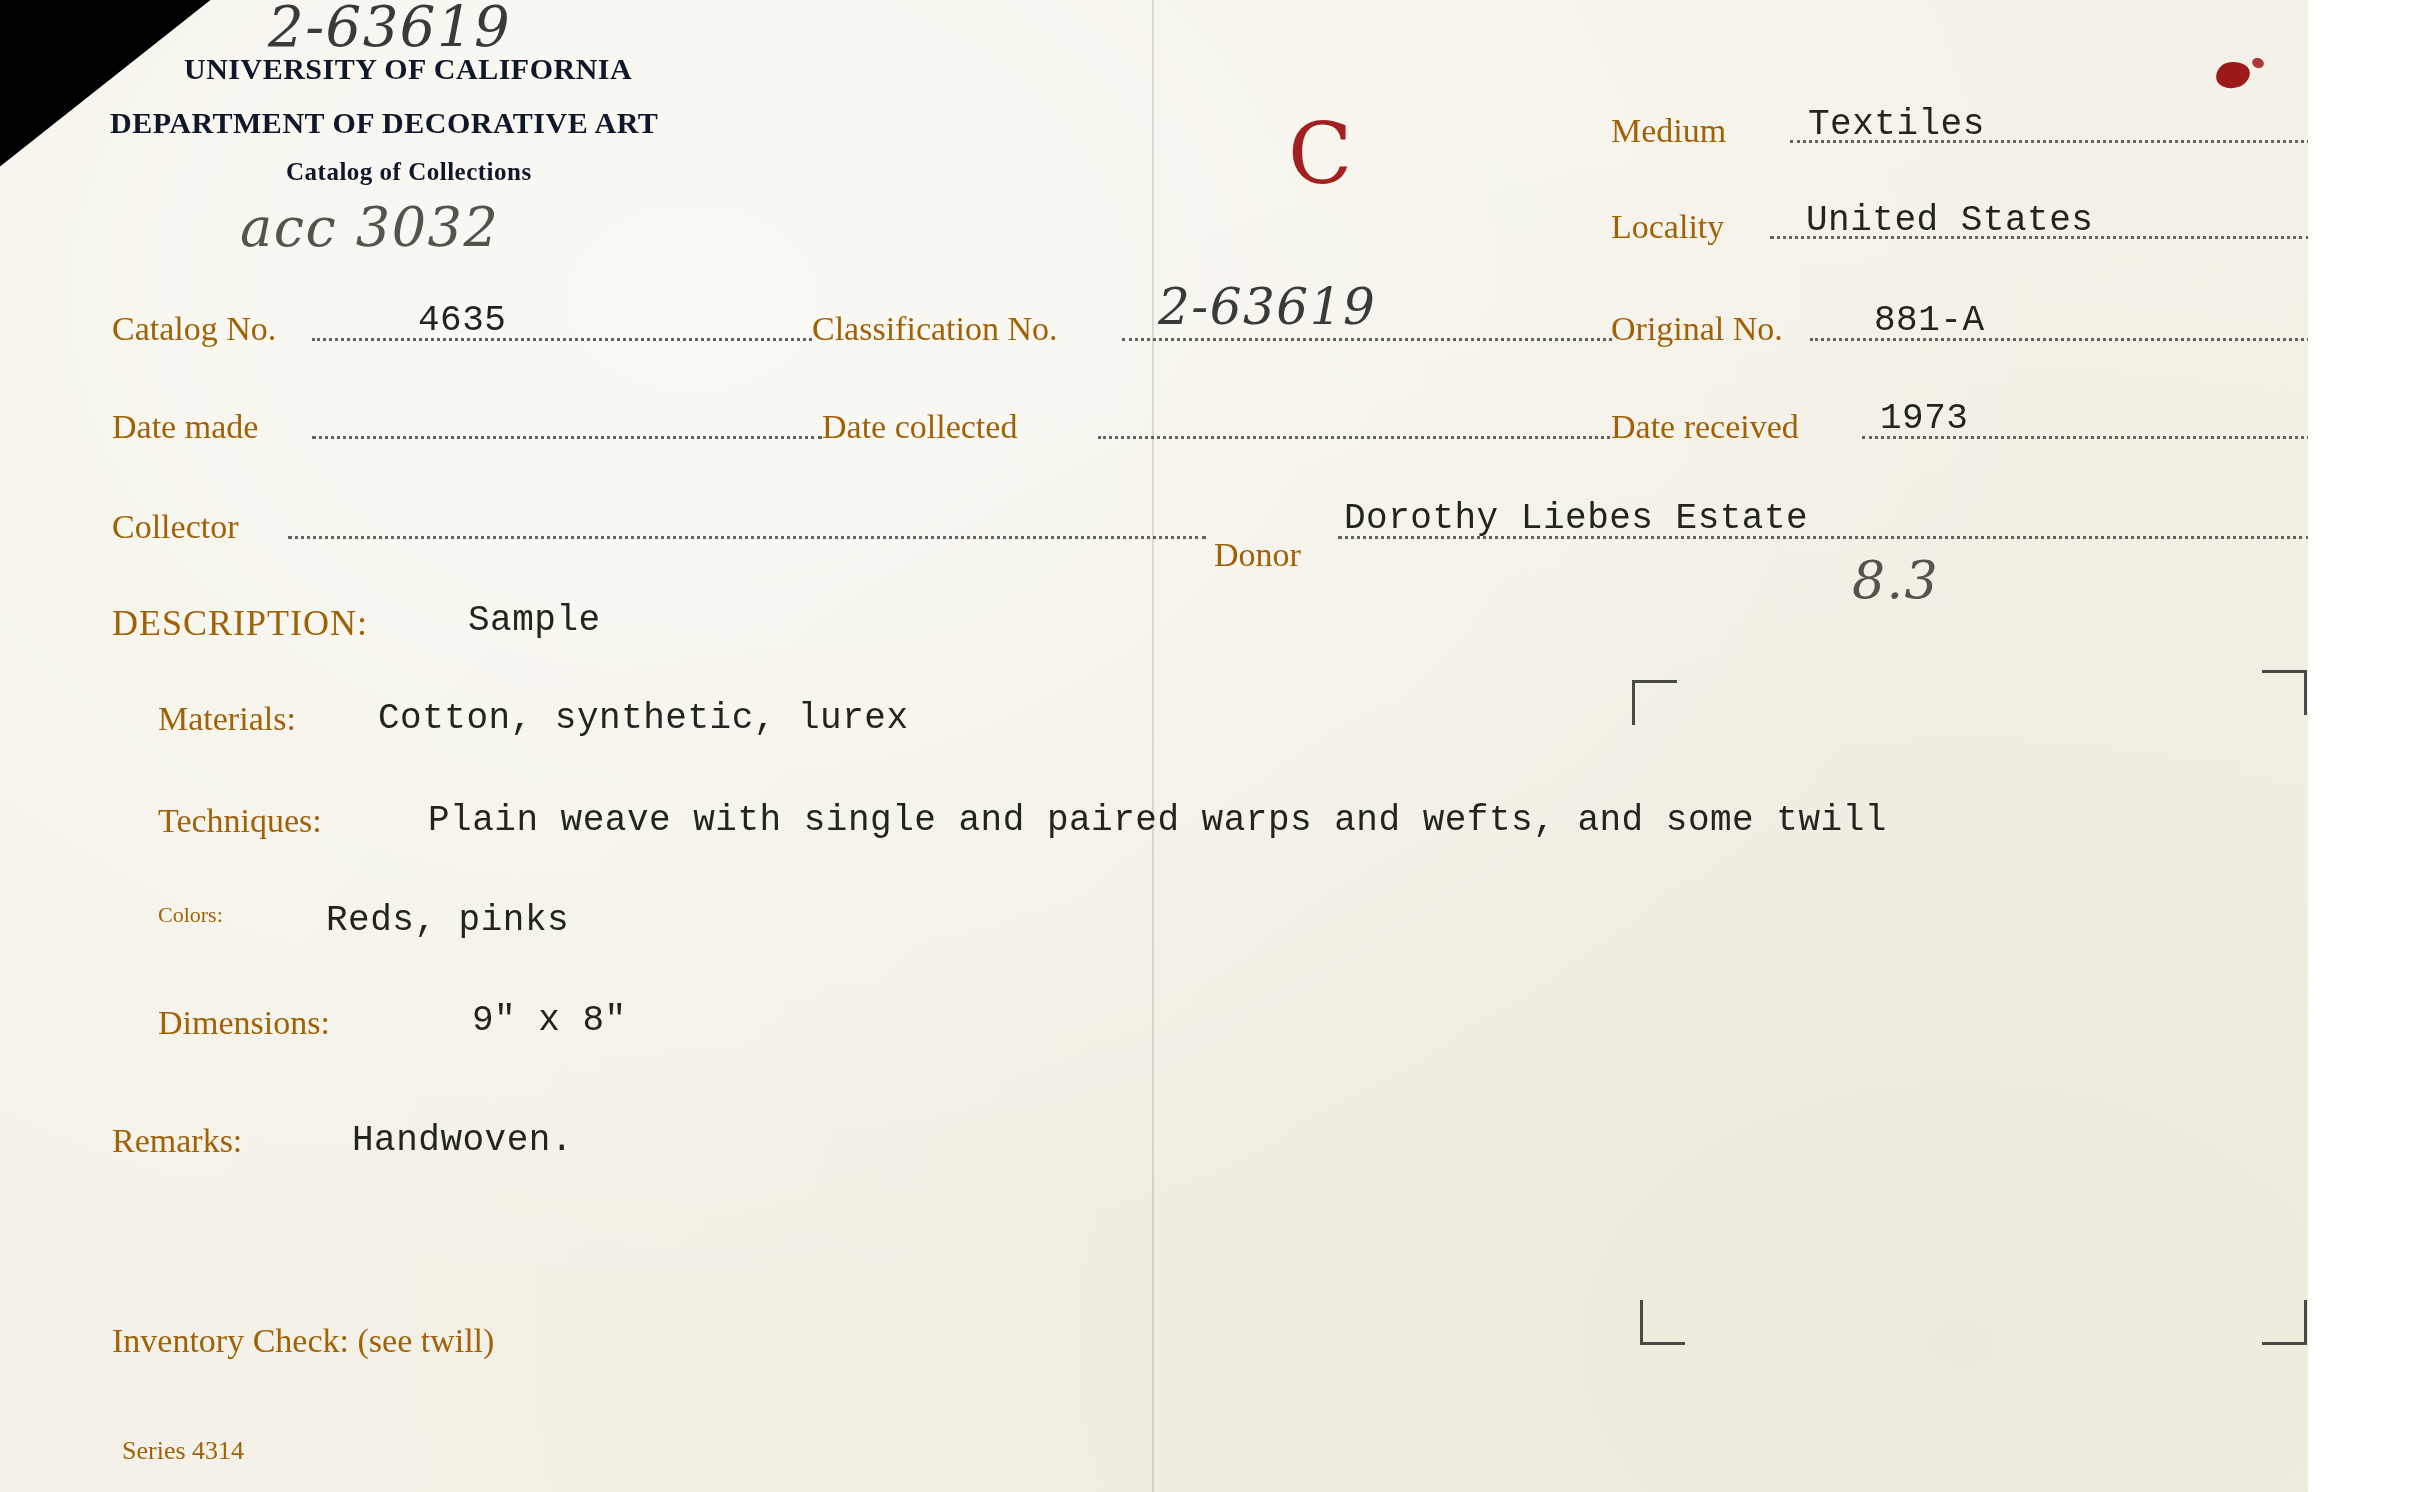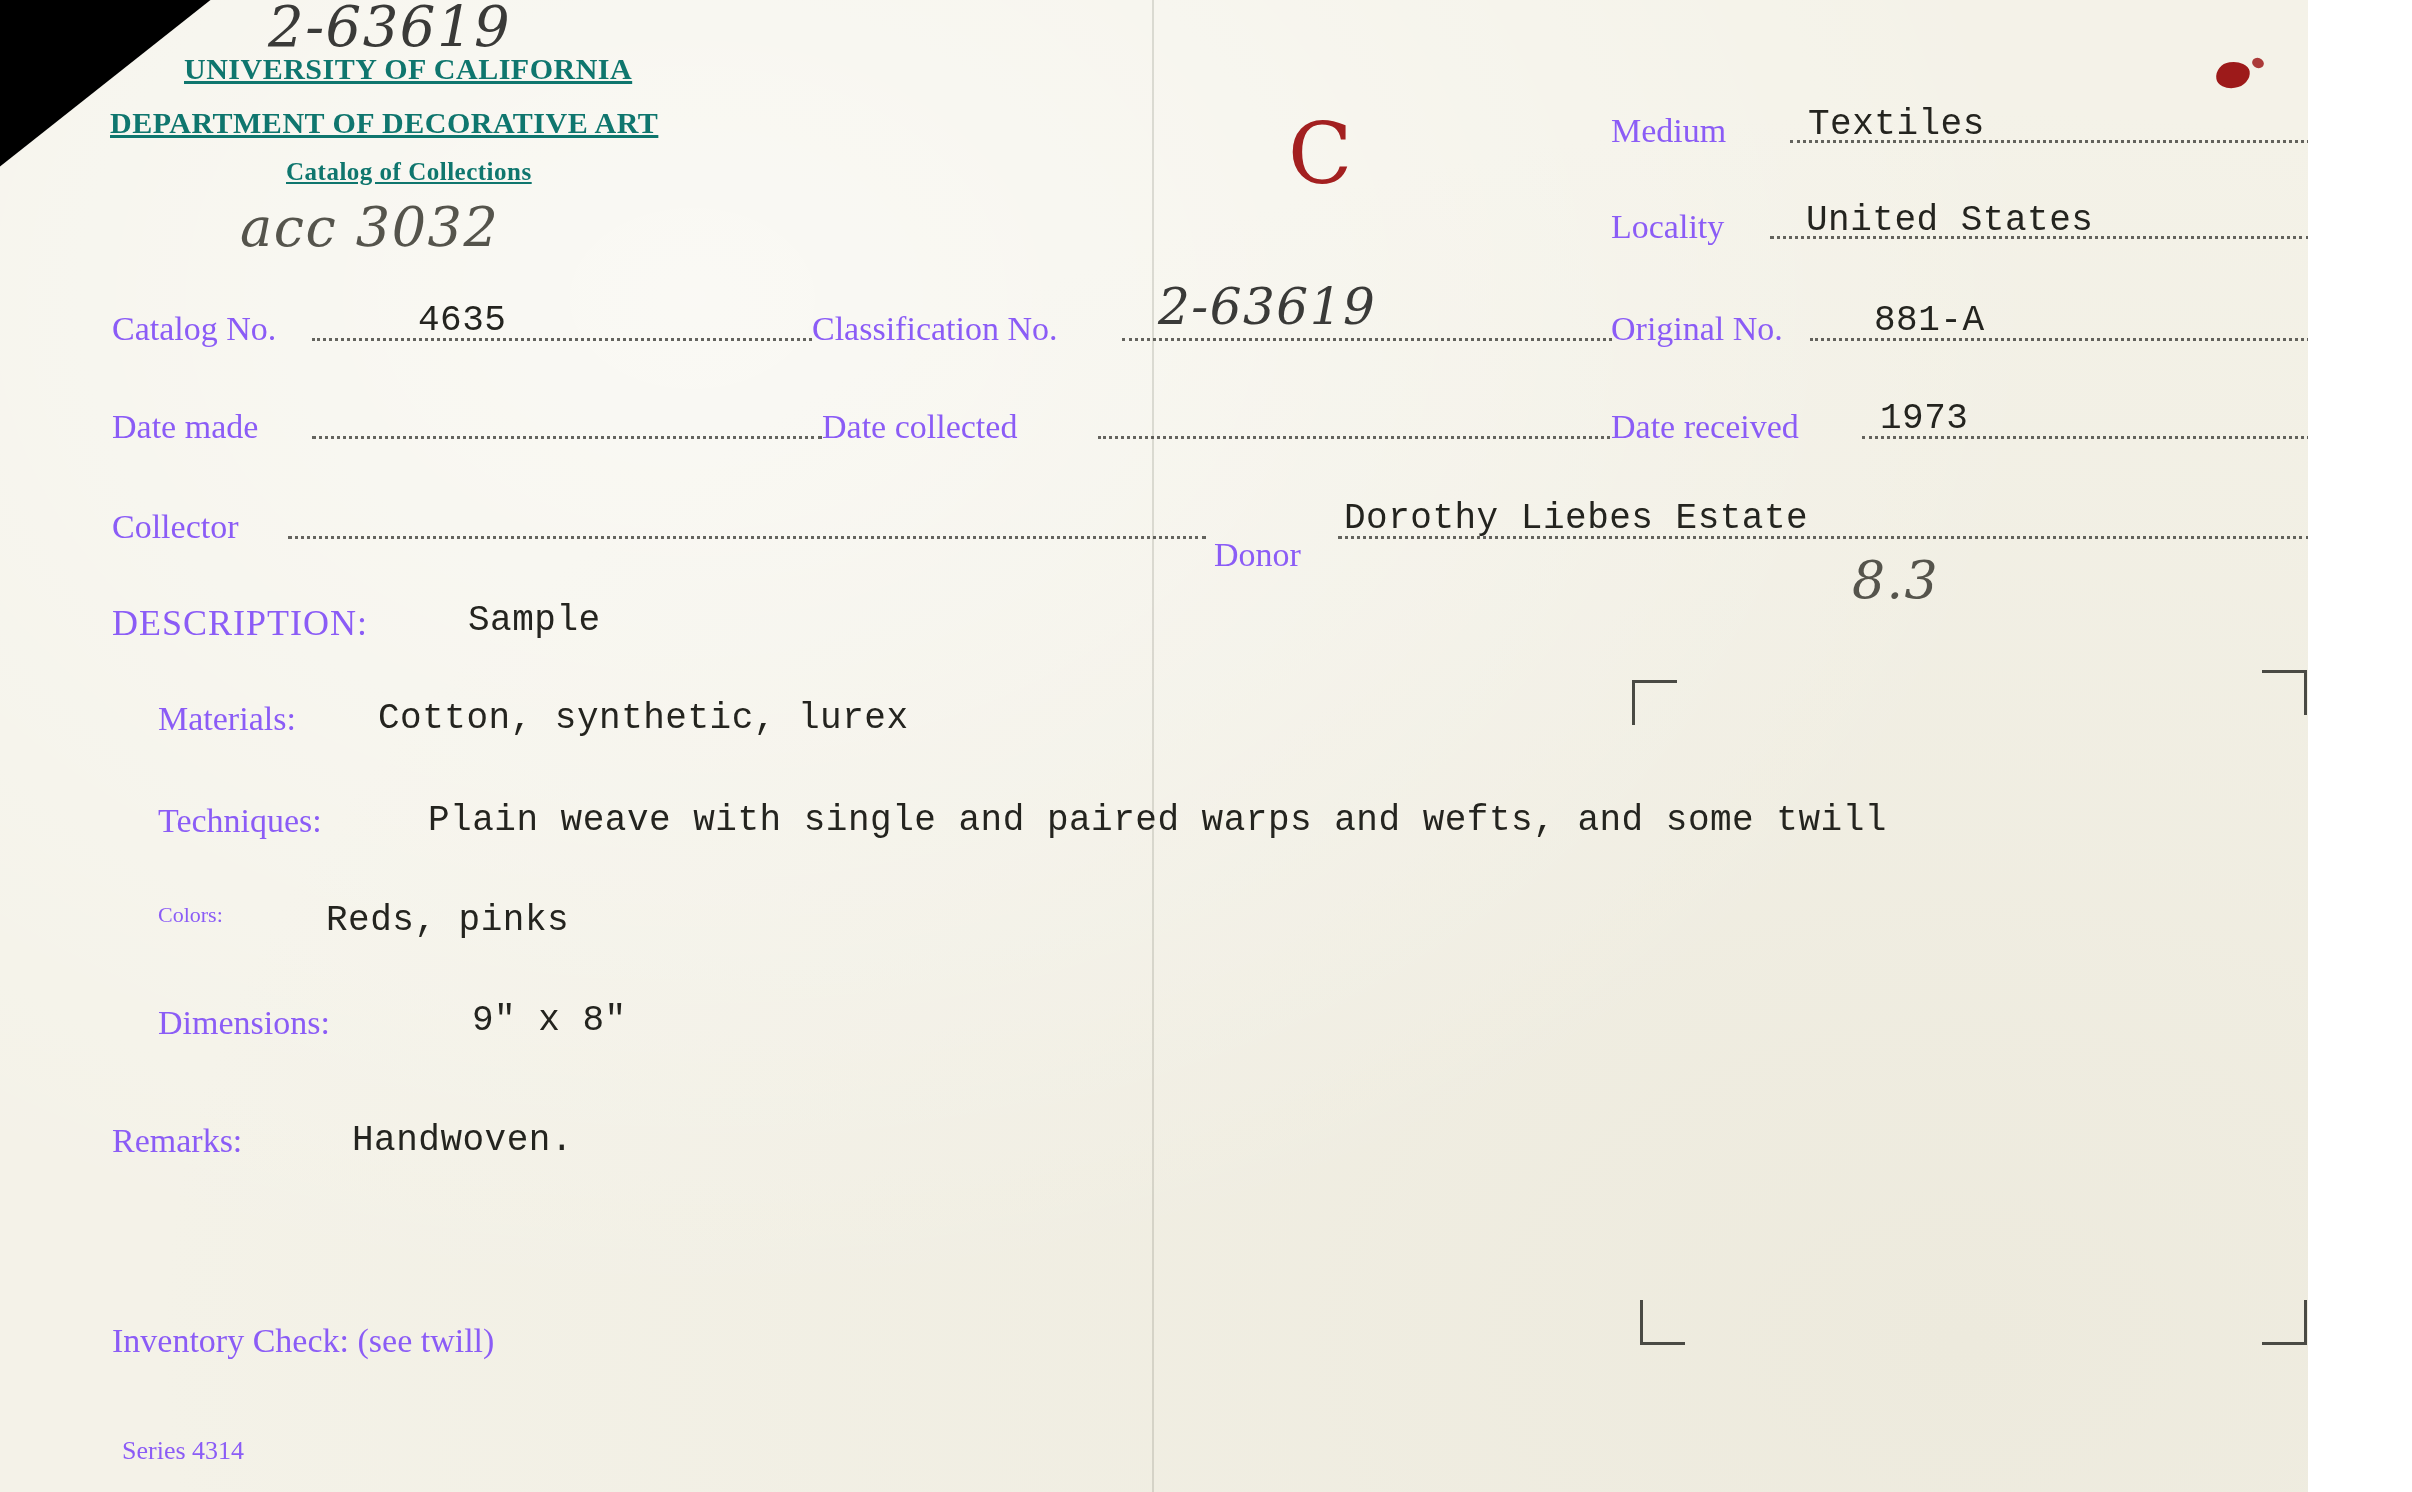--- a/index.html
+++ b/index.html
@@ -47,28 +47,27 @@
     width: 2px;
     height: 1492px;
     background: rgba(120,118,105,0.22);
   }
 
   .txt { position: absolute; white-space: pre; }
 
   
   .printed {
     font-family: "Liberation Serif", serif;
-    color: #8b5cf6;
+    color: #a16207;
   }
   .printed-bold {
     font-family: "Liberation Serif", serif;
     font-weight: bold;
     letter-spacing: 0.5px;
-    color: #0f766e;
-    text-decoration: underline;
+    color: #0f172a;
   }
 
   
   .typed {
     font-family: "Liberation Mono", monospace;
     color: #24241f;
     letter-spacing: 0.5px;
   }
 
   

